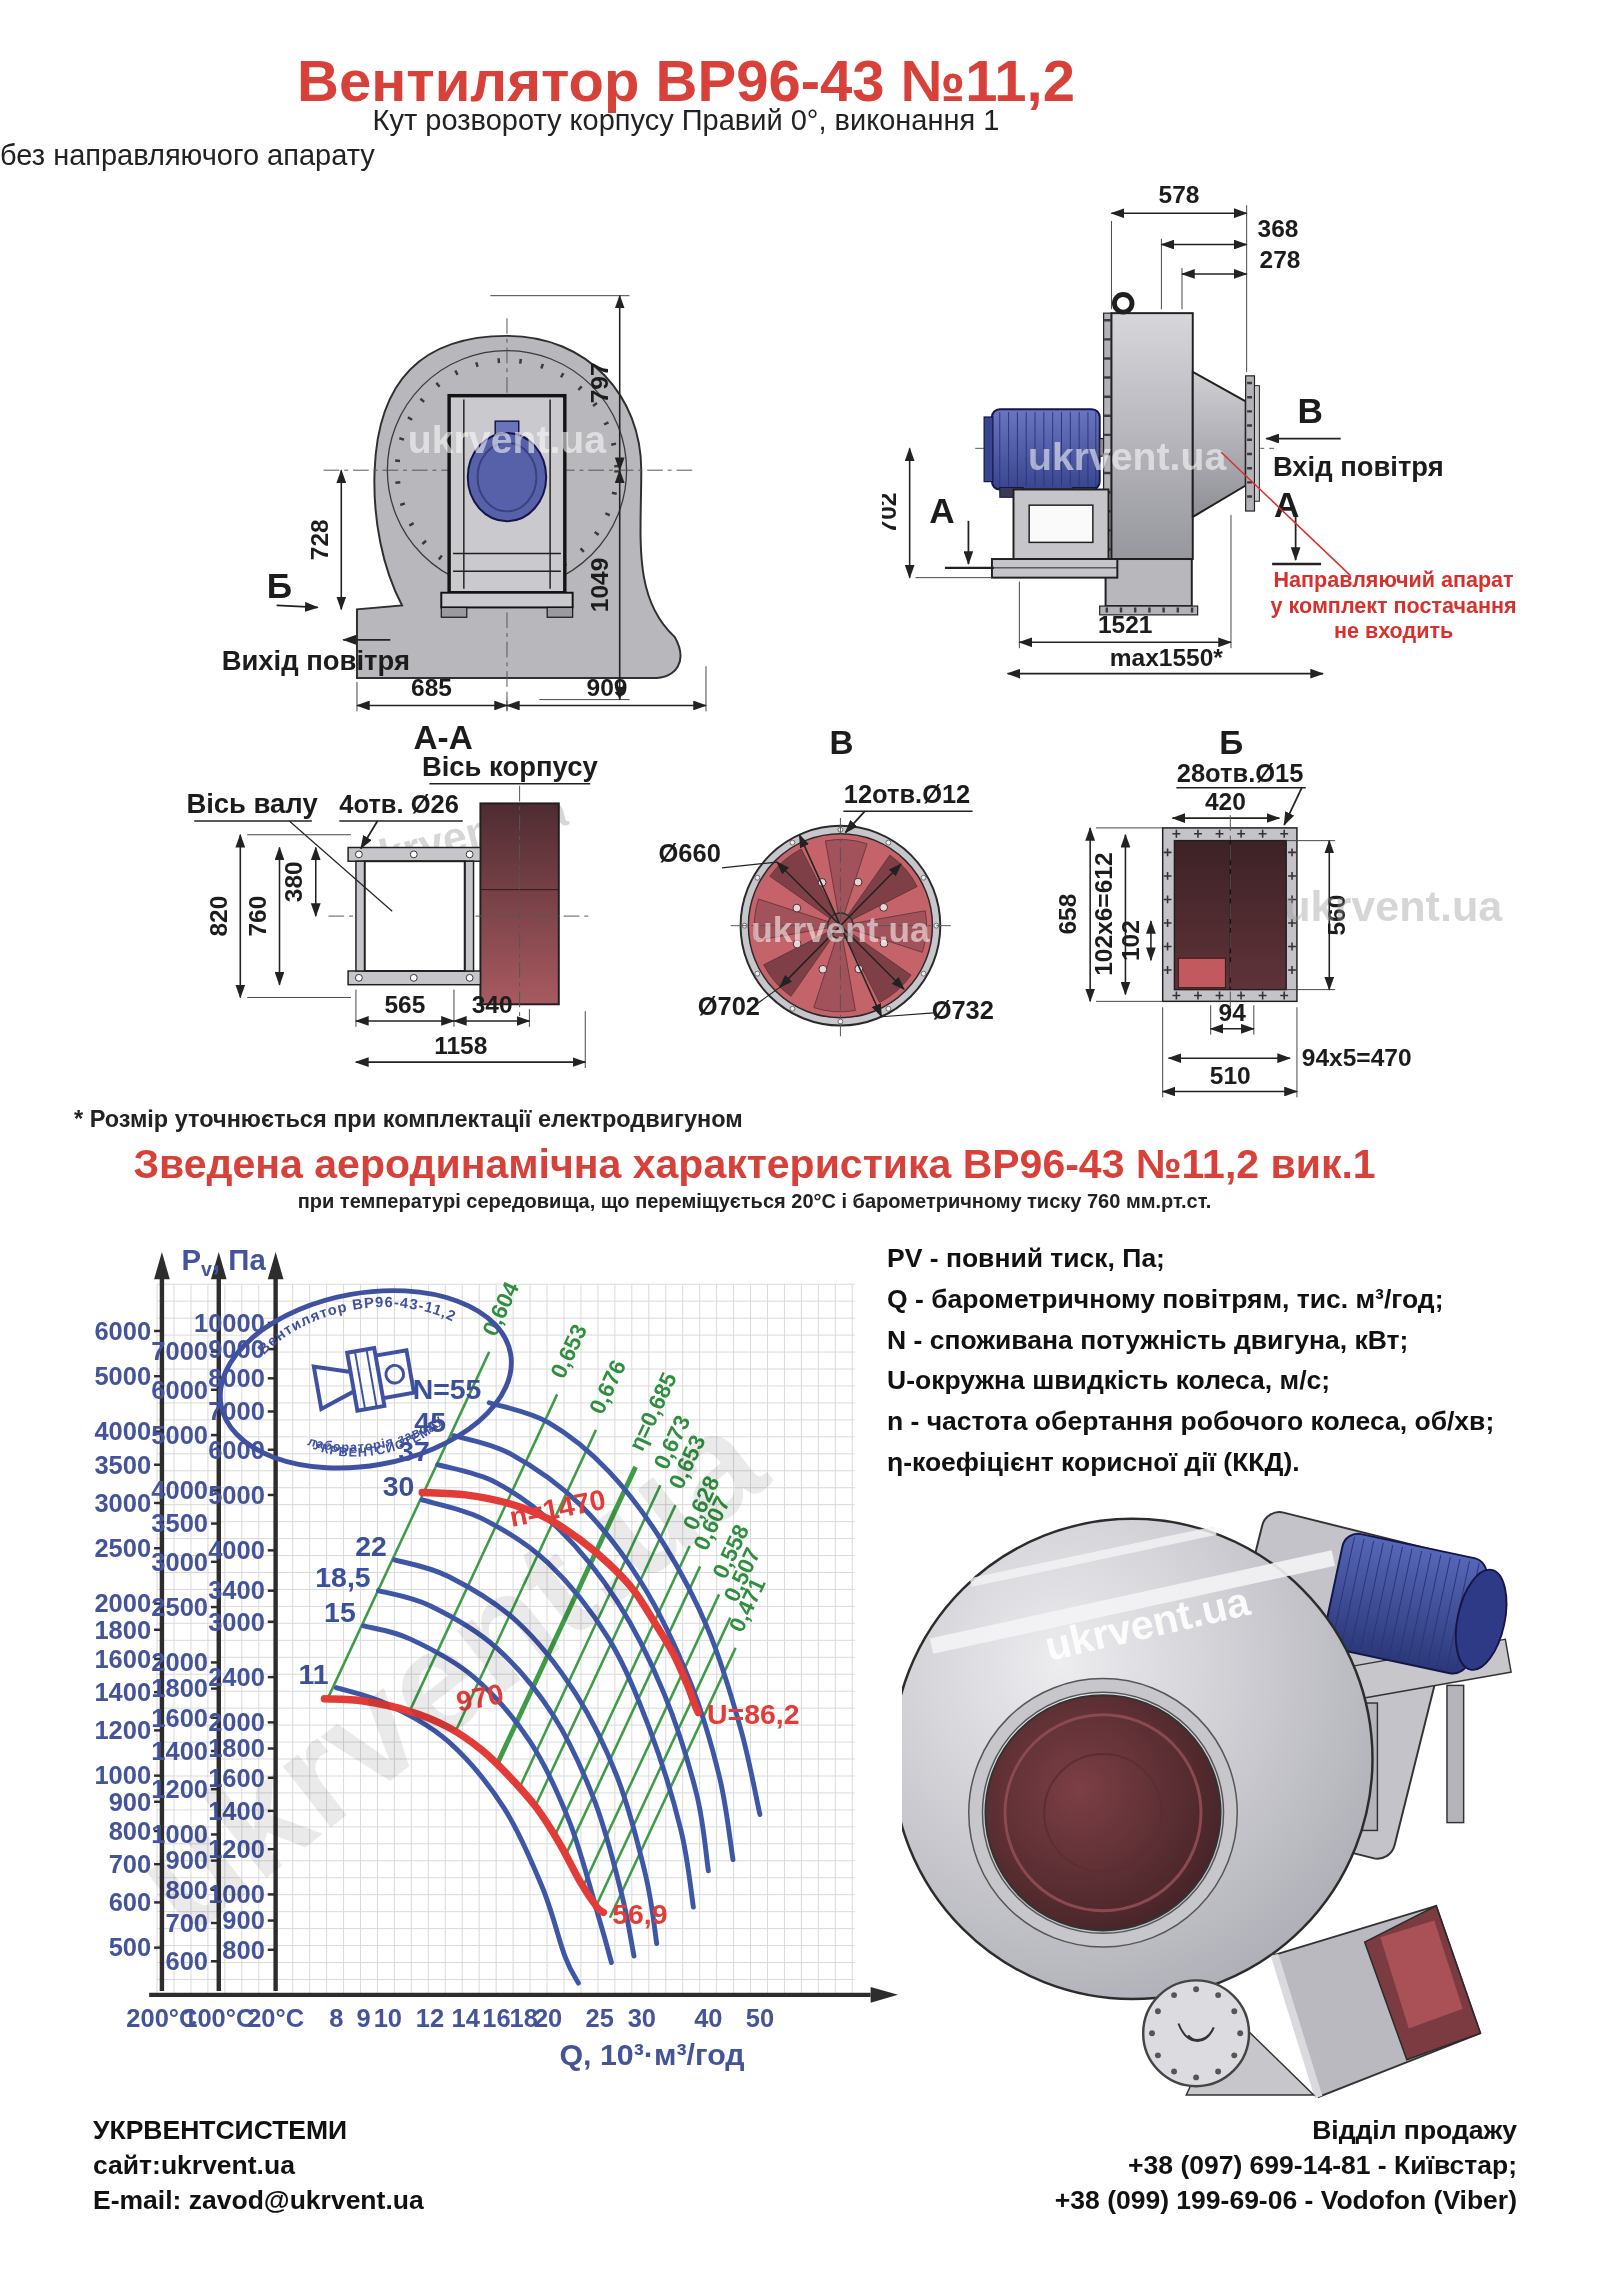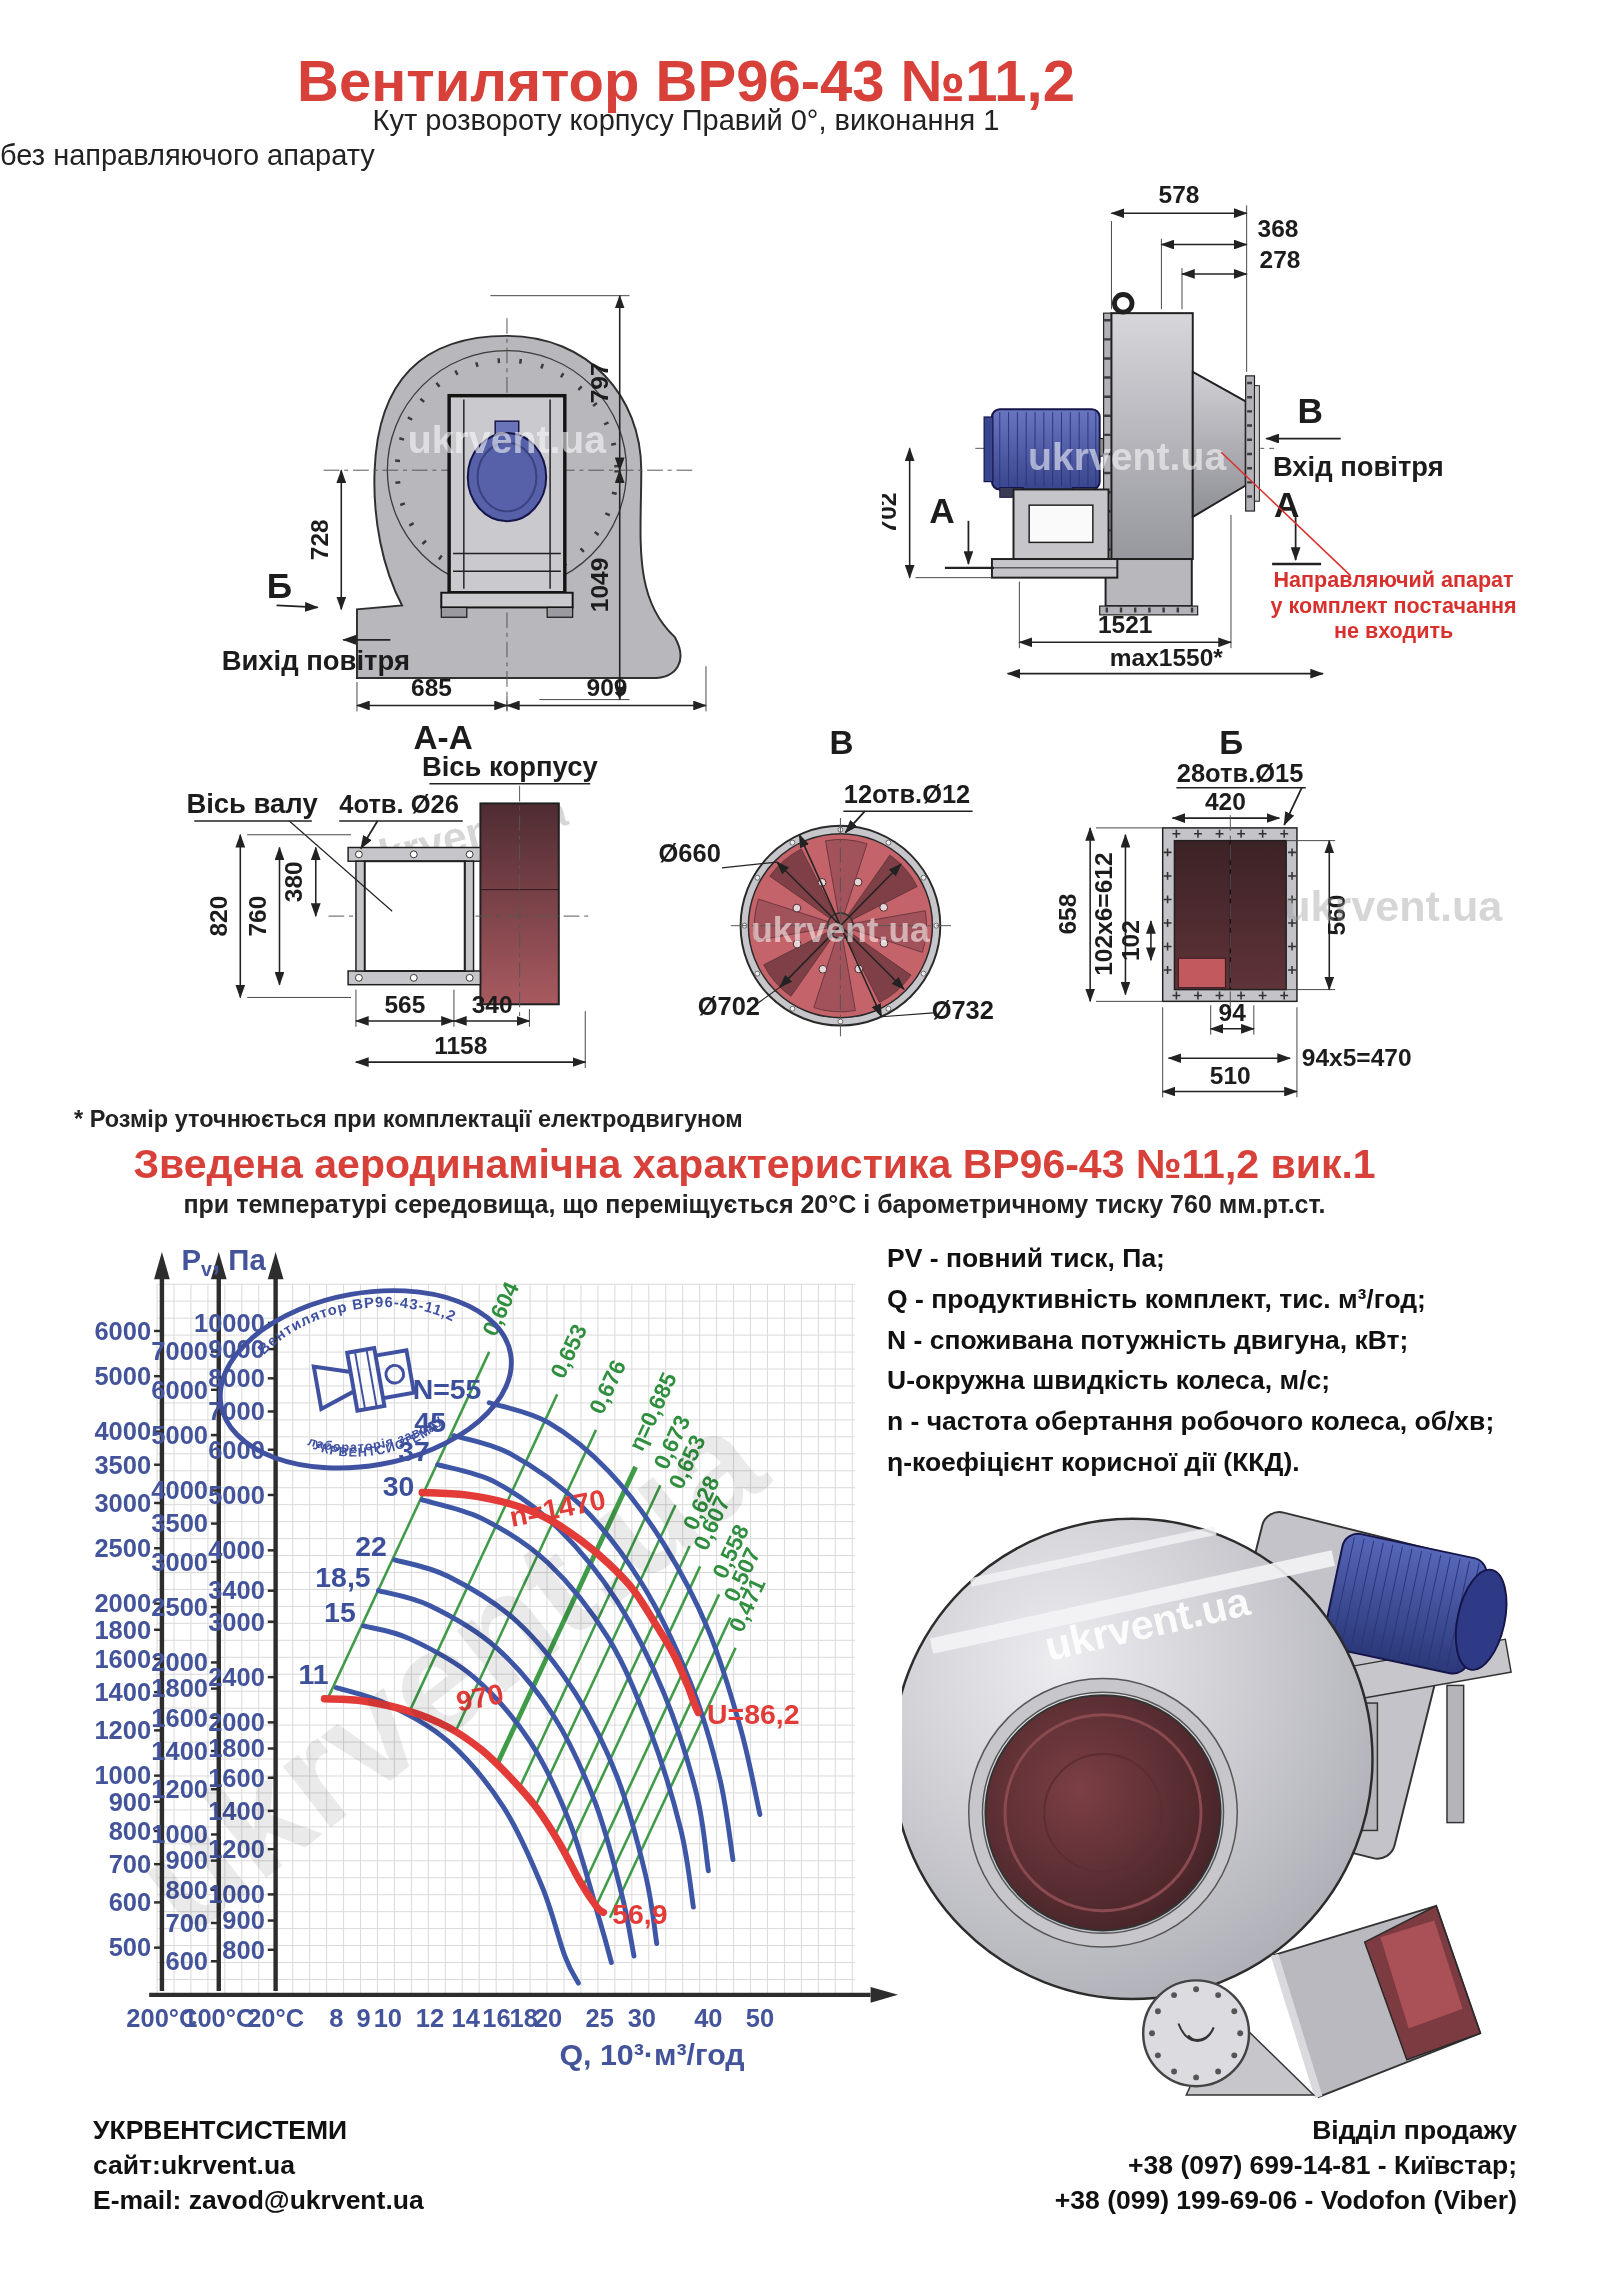--- a/index.html
+++ b/index.html
@@ -2,21 +2,21 @@
 <html><head>
 <meta charset="utf-8">
 <style>
   html,body{margin:0;padding:0}
   body{position:relative;width:1613px;height:2293px;background:#fff;
        font-family:"Liberation Sans",sans-serif;color:#1c1c1c;overflow:hidden}
   .abs{position:absolute}
   .title{font-size:58px;font-weight:bold;color:#d8403a}
   .sub{font-size:29px;font-weight:normal;color:#222}
   .red-h{font-size:41px;font-weight:bold;color:#d8403a}
-  .red-s{font-size:25px;font-weight:bold;color:#222}
+  .red-s{font-size:20px;font-weight:bold;color:#222}
   .footnote{font-size:23.5px;font-weight:bold;color:#222}
   .legend-line{font-size:26.5px;font-weight:bold;color:#111;margin-bottom:9.8px;white-space:nowrap}
   .foot{font-size:26.5px;font-weight:700;color:#111;line-height:35px;white-space:nowrap}
   svg text{font-family:"Liberation Sans",sans-serif}
   .dimt{font:bold 25px "Liberation Sans",sans-serif;fill:#1c1c1c}
   .lbl26{font:bold 26px "Liberation Sans",sans-serif;fill:#1c1c1c}
   .lbl28{font:bold 28px "Liberation Sans",sans-serif;fill:#1c1c1c}
   .bigl{font:bold 36px "Liberation Sans",sans-serif;fill:#1c1c1c}
   .secl{font:bold 34px "Liberation Sans",sans-serif;fill:#1c1c1c}
   .redl{font:bold 22px "Liberation Sans",sans-serif;fill:#d8312d}
@@ -326,21 +326,21 @@
 
 <div class="abs footnote" style="left:74px;top:1106px">* Розмір уточнюється при комплектації електродвигуном</div>
 
 
 <div class="abs red-h" style="left:0;top:1141px;width:1509px;text-align:center">Зведена аеродинамічна характеристика ВР96-43 №11,2 вик.1</div>
 <div class="abs red-s" style="left:0;top:1190px;width:1509px;text-align:center">при температурі середовища, що переміщується 20°С і барометричному тиску 760 мм.рт.ст.</div>
 
 
 <div class="abs" style="left:887px;top:1243px">
   <div class="legend-line">PV - повний тиск, Па;</div>
-  <div class="legend-line">Q - продуктивність комплект, тис. м³/год;</div>
+  <div class="legend-line">Q - барометричному повітрям, тис. м³/год;</div>
   <div class="legend-line">N - споживана потужність двигуна, кВт;</div>
   <div class="legend-line">U-окружна швидкість колеса, м/с;</div>
   <div class="legend-line">n - частота обертання робочого колеса, об/хв;</div>
   <div class="legend-line">η-коефіцієнт корисної дії (ККД).</div>
 </div>
 
 
 <svg id="chart-svg" class="abs" style="left:59px;top:1240px" width="1039" height="853" viewBox="0 0 1060 870">
   <g>
       <line x1="100" y1="45" x2="100" y2="770" stroke="#d9d9d9" stroke-width="1"></line>

